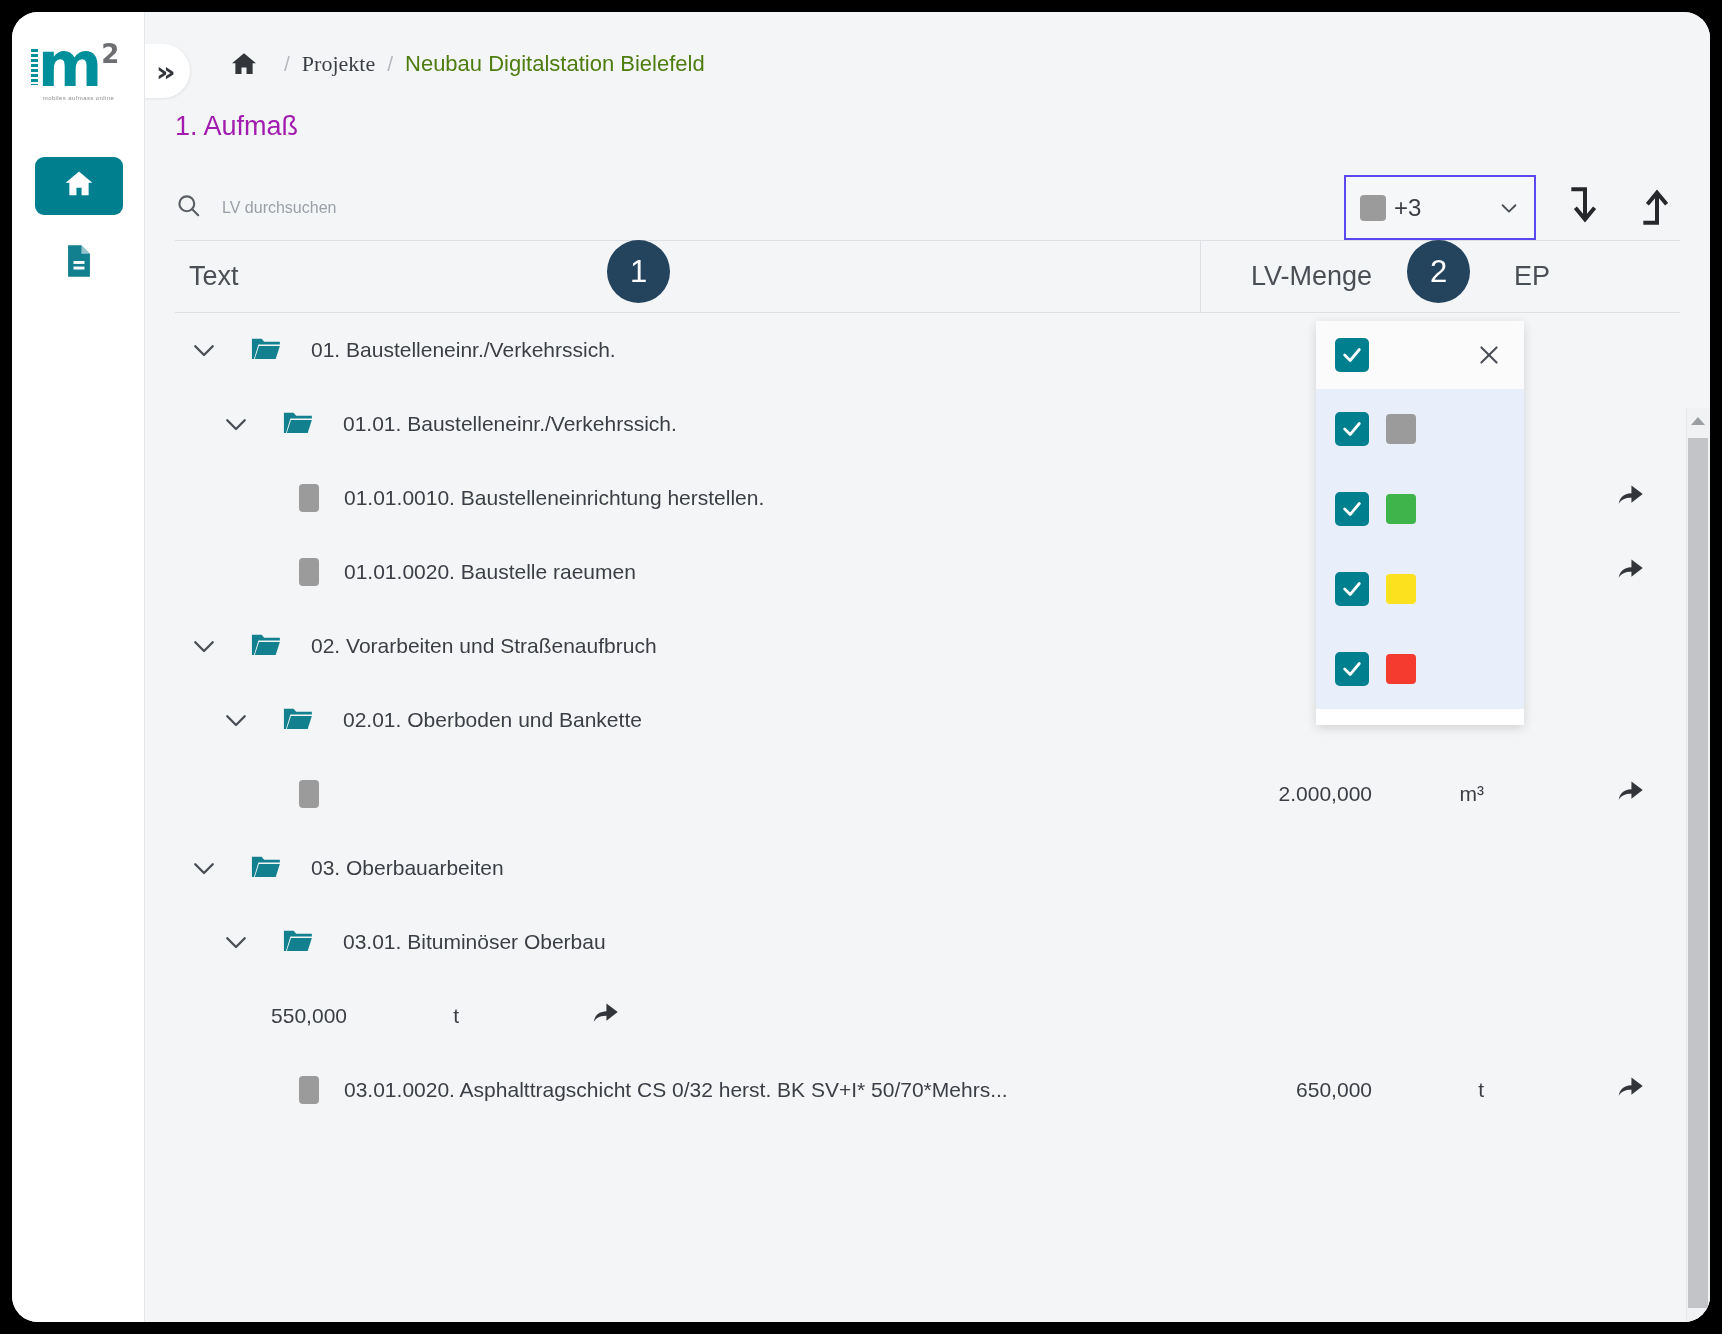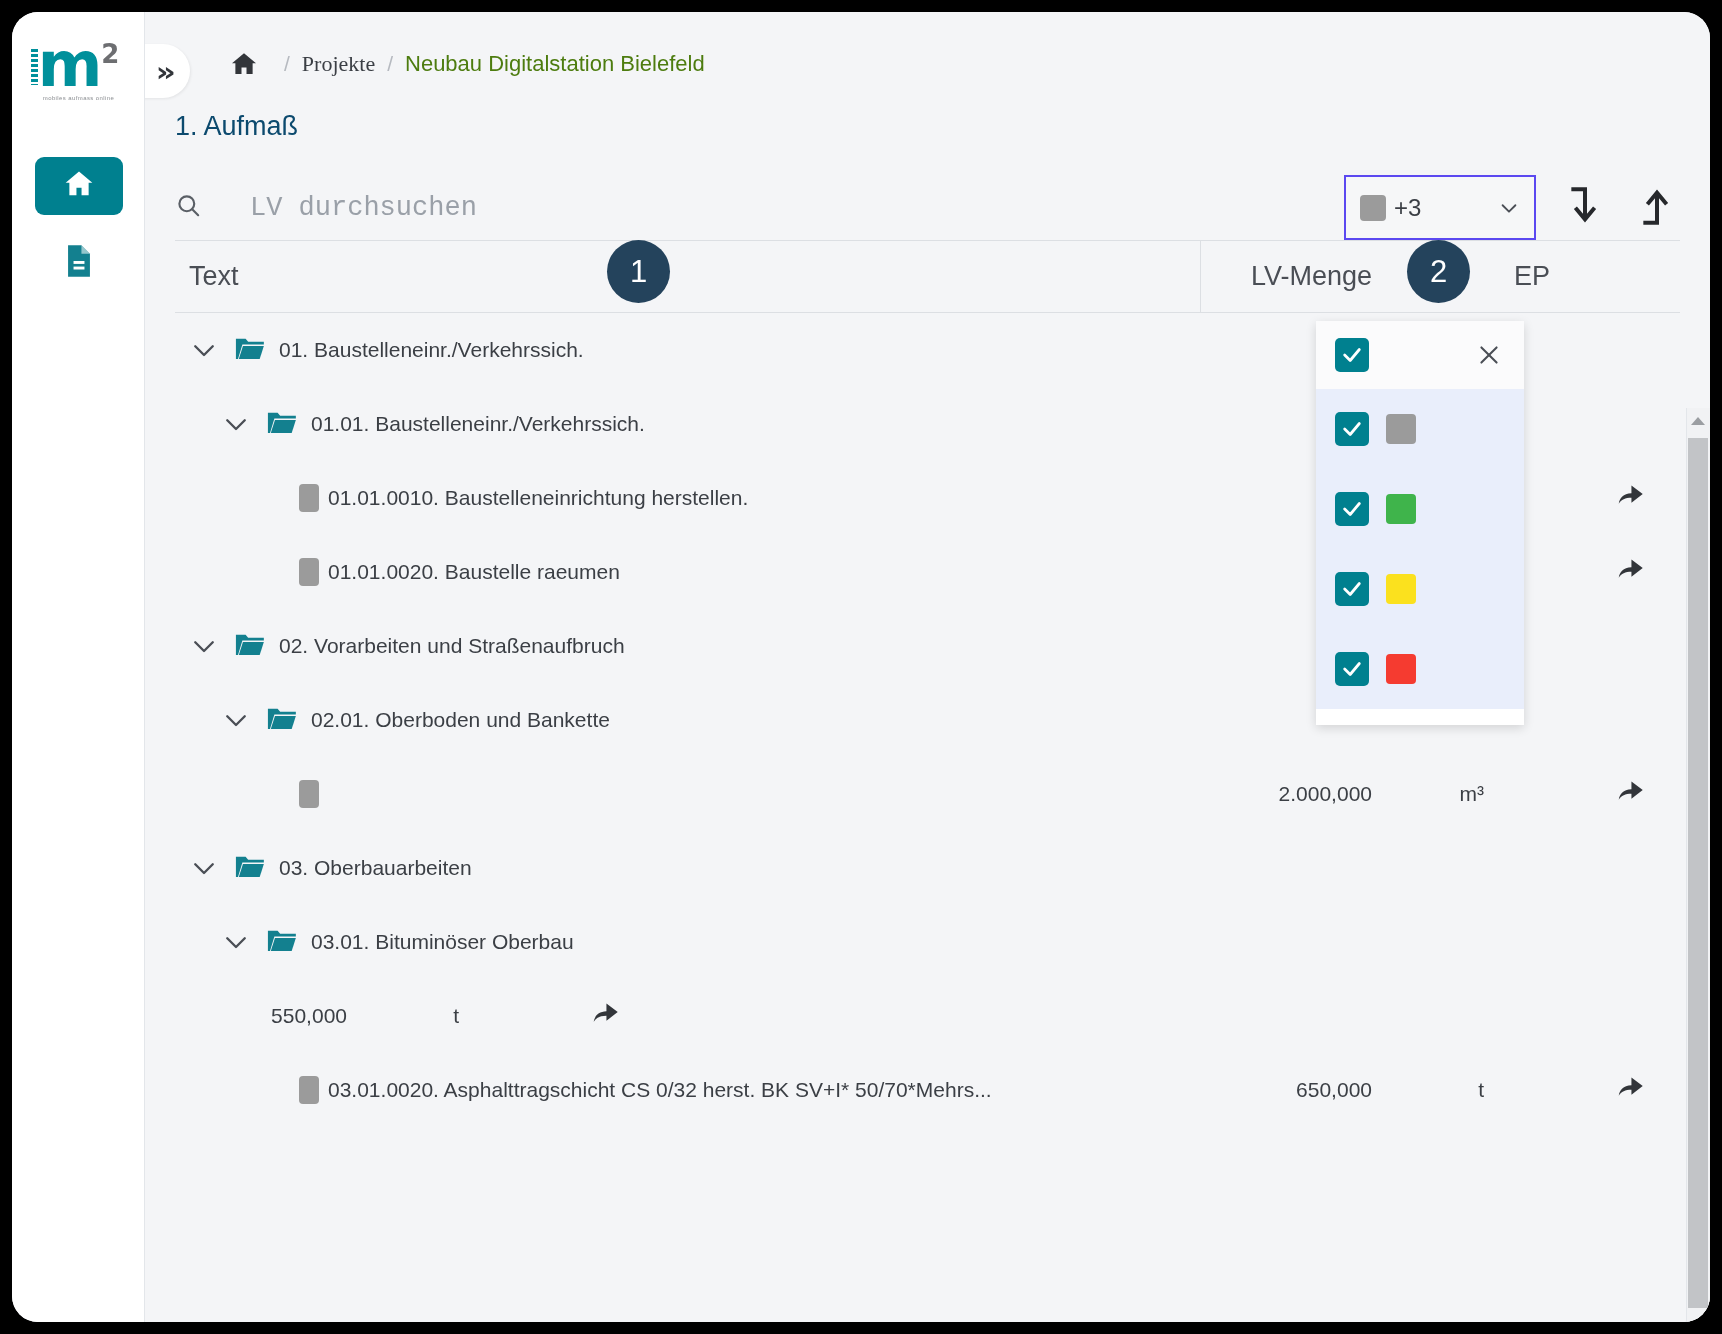--- a/index.html
+++ b/index.html
@@ -140,21 +140,21 @@
     gap: 0;
   }
   .bc-home { display: flex; align-items: center; margin-right: 13px; }
   .bc-sep { color: #b6bac0; margin: 0 12px; font-size: 21px; }
   .bc-link { color: #3b3f45; cursor: pointer; font-family: Liberation Serif, serif; }
   .bc-current { color: #4d7c0f; }
 
   
   .page-title {
     font-size: 27px;
-    color: #0c4a6e;
+    color: #a21caf;
     padding-left: 30px;
     margin-top: -4px;
     margin-bottom: 0;
   }
 
   
   .toolbar {
     margin: 33px 30px 0 30px;
     height: 66px;
     display: flex;
@@ -163,25 +163,24 @@
     position: relative;
   }
   .search-wrap {
     display: flex; align-items: center;
     gap: 20px;
     flex: 1;
   }
   .search-input {
     border: none; outline: none;
     background: transparent;
-    font-size: 27px;
+    font-size: 16px;
     color: #4a4e55;
-    font-family: Liberation Mono, monospace;
+    font-family: Liberation Sans, sans-serif;
     width: 400px;
-    margin-left: 28px;
   }
   .search-input::placeholder { color: #9aa0a8; }
 
   .toolbar-right {
     display: flex;
     align-items: center;
     gap: 26px;
   }
 
   .filter-select {
@@ -286,21 +285,21 @@
     display: flex;
     align-items: center;
     height: 74px;
     font-size: 21px;
     color: #3b3f45;
   }
   .cell-text {
     flex: 1;
     display: flex;
     align-items: center;
-    gap: 0;
+    gap: 16px;
     overflow: hidden;
     white-space: nowrap;
   }
   .cell-menge { width: 188px; text-align: right; padding-right: 16px; font-size: 21px; color:#3b3f45; }
   .cell-einh  { width: 96px; text-align: right; font-size: 21px; color:#3b3f45; }
   .cell-ep    { width: 96px; }
   .cell-act   { width: 100px; display: flex; align-items: center; justify-content: center; }
 
   .caret {
     width: 30px; height: 30px;

